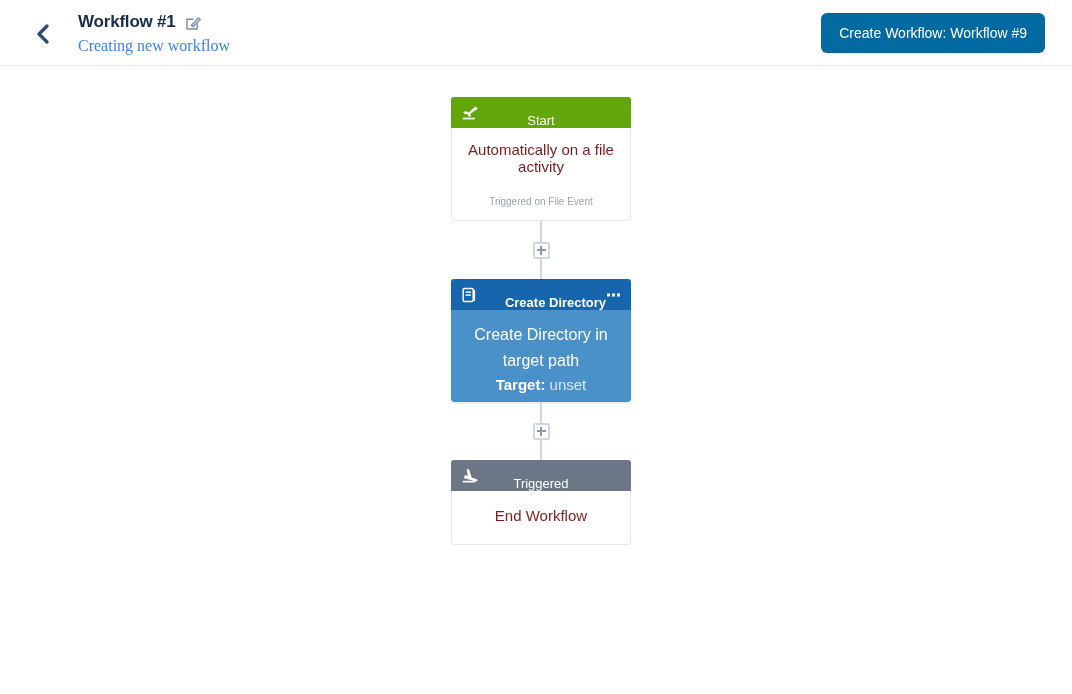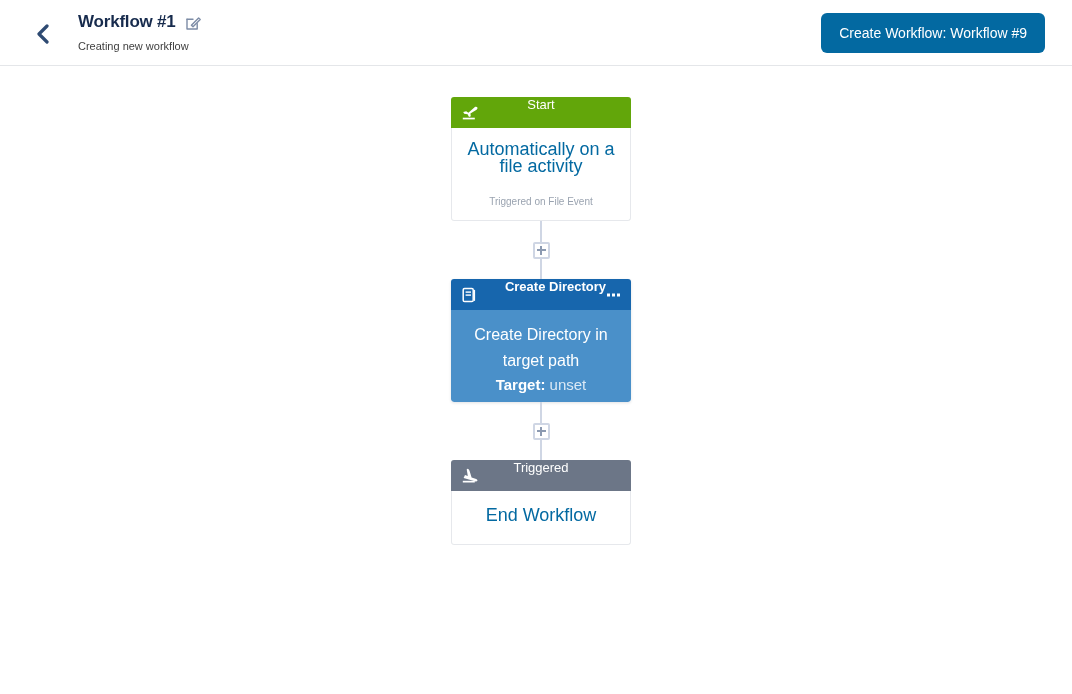--- a/index.html
+++ b/index.html
@@ -56,24 +56,25 @@
   }
 
   .edit-icon {
     display: flex;
     align-items: center;
     cursor: pointer;
     margin-top: 1px;
   }
 
   .subtitle {
-    font-size: 11px;
-    color: #404040;
+    font-size: 16px;
+    color: #3b82f6;
     margin-top: 6px;
     line-height: 14px;
+    font-family: Liberation Serif, serif;
   }
 
   .create-btn {
     position: absolute;
     right: 27px;
     top: 13px;
     height: 40px;
     padding: 0 18px;
     background: #0369a1;
     color: #ffffff;
@@ -107,21 +108,21 @@
   .node {
     width: 180px;
     border-radius: 3px;
     overflow: hidden;
   }
 
   .node-header {
     position: relative;
     height: 31px;
     display: flex;
-    align-items: flex-start;
+    align-items: flex-end;
     justify-content: center;
     color: #ffffff;
     font-size: 13px;
   }
 
   .node-header .hdr-icon {
     position: absolute;
     left: 11px;
     top: 50%;
     transform: translateY(-50%);
@@ -154,22 +155,22 @@
   
   .node-start .node-header { background: #62a60a; }
   .node-start .node-body {
     background: #ffffff;
     border: 1px solid #e6e8ec;
     border-top: none;
     border-radius: 0 0 3px 3px;
     box-shadow: 0 1px 2px rgba(16,24,40,0.06);
   }
   .body-title {
-    font-size: 18px;
-    color: #0369a1;
+    font-size: 15px;
+    color: #7f1d1d;
     line-height: 17px;
   }
   .body-sub {
     font-size: 10px;
     color: #9aa3b0;
     margin-top: 20px;
     line-height: 13px;
   }
 
   

